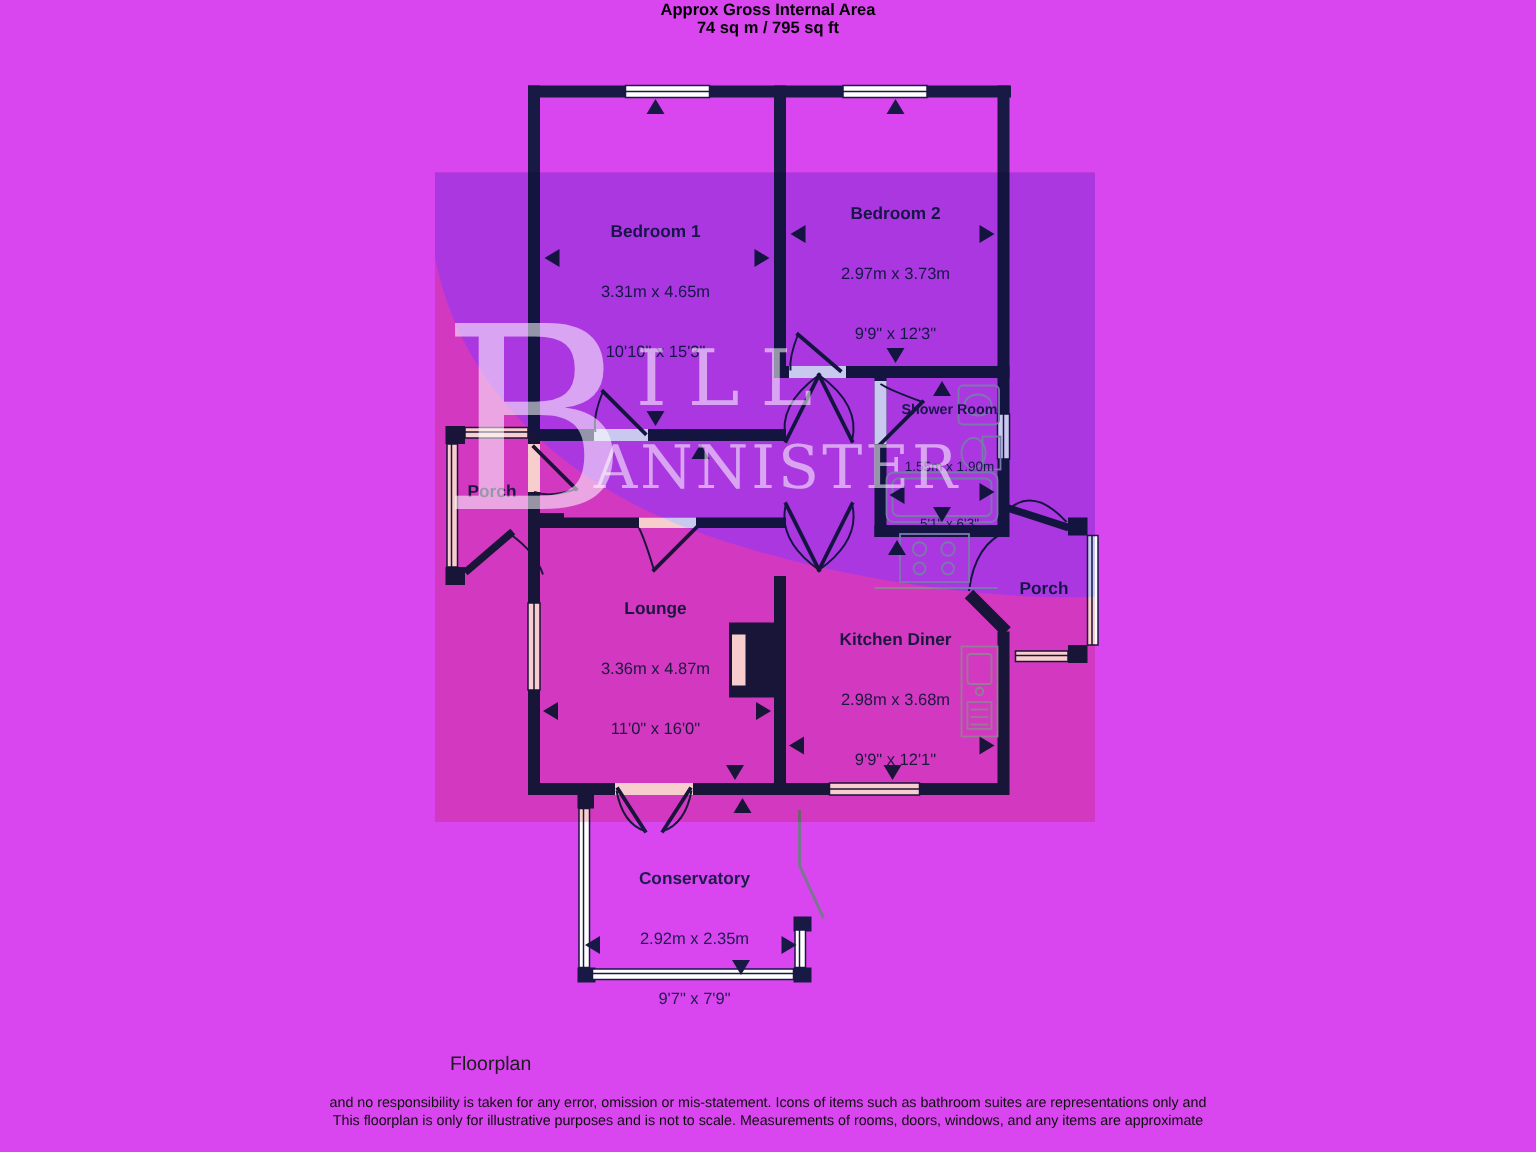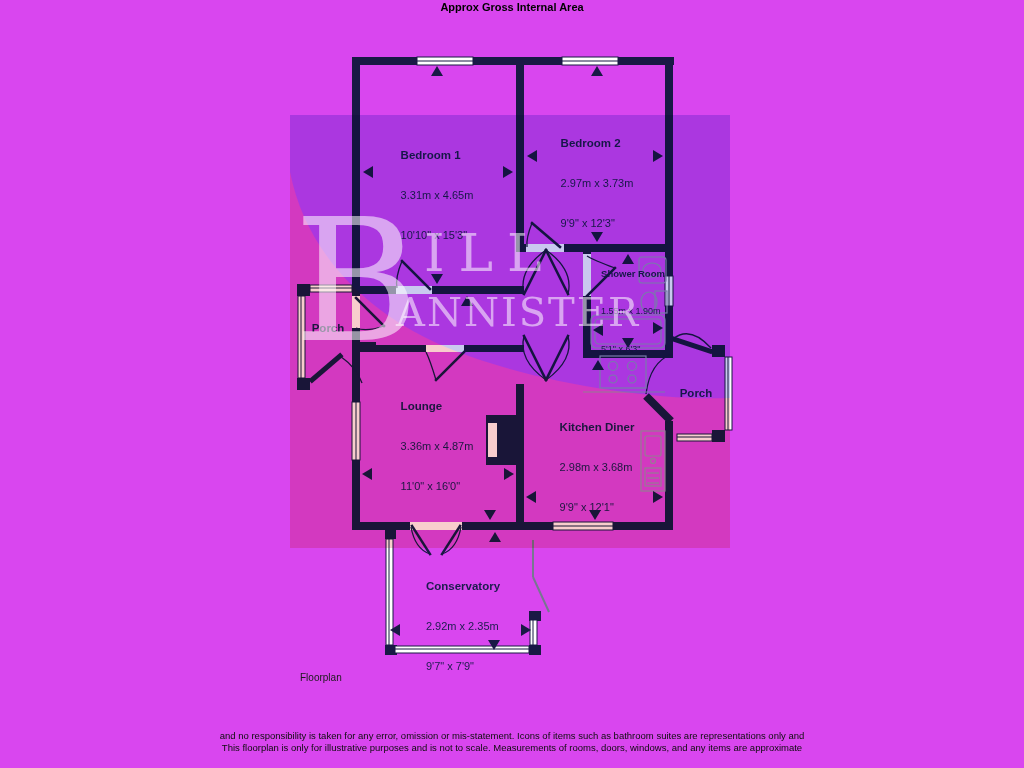--- a/index.html
+++ b/index.html
@@ -10,44 +10,45 @@
   svg.plan{position:absolute;left:0;top:0;}
   .wall{fill:var(--wall);}
   .gap{fill:#fff;}
   .win{fill:#fff;stroke:var(--wall);stroke-width:1;}
   .winline{stroke:var(--wall);stroke-width:1;}
   .leaf{stroke:var(--wall);stroke-width:2.5;fill:none;stroke-linecap:square;}
   .leaf-thick{stroke:var(--wall);stroke-width:5;fill:none;stroke-linecap:square;}
   .arc{stroke:var(--wall);stroke-width:1.3;fill:none;}
   .fixture{stroke:#9a9ab8;stroke-width:1.2;fill:none;}
   .arrow{fill:var(--wall);}
-  .room-label{position:absolute;transform:translateX(-50%);
+  .room-label{position:absolute;transform:translateX(-50%);text-align:center;
               color:var(--label);white-space:nowrap;z-index:3;}
   .room-label .rname{font-weight:bold;font-size:11.5px;line-height:13px;}
   .room-label .rdim{font-size:11px;line-height:13px;margin-top:27px;}
   .room-label.small .rname{font-size:9.5px;line-height:11px;}
   .room-label.small .rdim{font-size:9px;line-height:11px;}
   svg.overlay{position:absolute;left:0;top:0;mix-blend-mode:multiply;z-index:4;pointer-events:none;}
   .watermark{position:absolute;left:0;top:0;width:100%;height:100%;z-index:5;pointer-events:none;}
   .watermark span{position:absolute;color:rgba(255,255,255,0.55);
                   font-family:"DejaVu Serif",serif;line-height:1;}
   .wm-b{font-size:170px;}
   .wm-ill{font-size:52px;letter-spacing:14px;}
   .wm-ann{font-size:40px;letter-spacing:2px;}
-  .caption{position:absolute;left:300px;top:672px;font-size:10px;color:#1b1b1b;z-index:6;}
+  .caption{position:absolute;left:300px;top:701px;font-size:13px;color:#1b1b1b;z-index:6;}
   .disclaimer{position:absolute;left:0;right:0;top:730px;text-align:center;color:#0d0d0d;z-index:6;}
   .disclaimer div{font-size:9.5px;line-height:12px;}
 </style>
 </head>
 <body>
 
 <div class="page">
 
   <div class="hdr">
     <div>Approx Gross Internal Area</div>
+    <div>74 sq m / 795 sq ft</div>
   </div>
 
   <svg class="plan" width="1024" height="768" viewBox="0 0 1024 768">
 
     <g>
       <rect class="wall" x="352" y="57" width="322" height="8"></rect>
       <rect class="wall" x="352" y="57" width="8" height="237"></rect>
       <rect class="wall" x="352" y="286" width="172" height="8"></rect>
       <rect class="wall" x="516" y="57" width="8" height="195"></rect>
       <rect class="wall" x="516" y="244" width="157" height="8"></rect>

